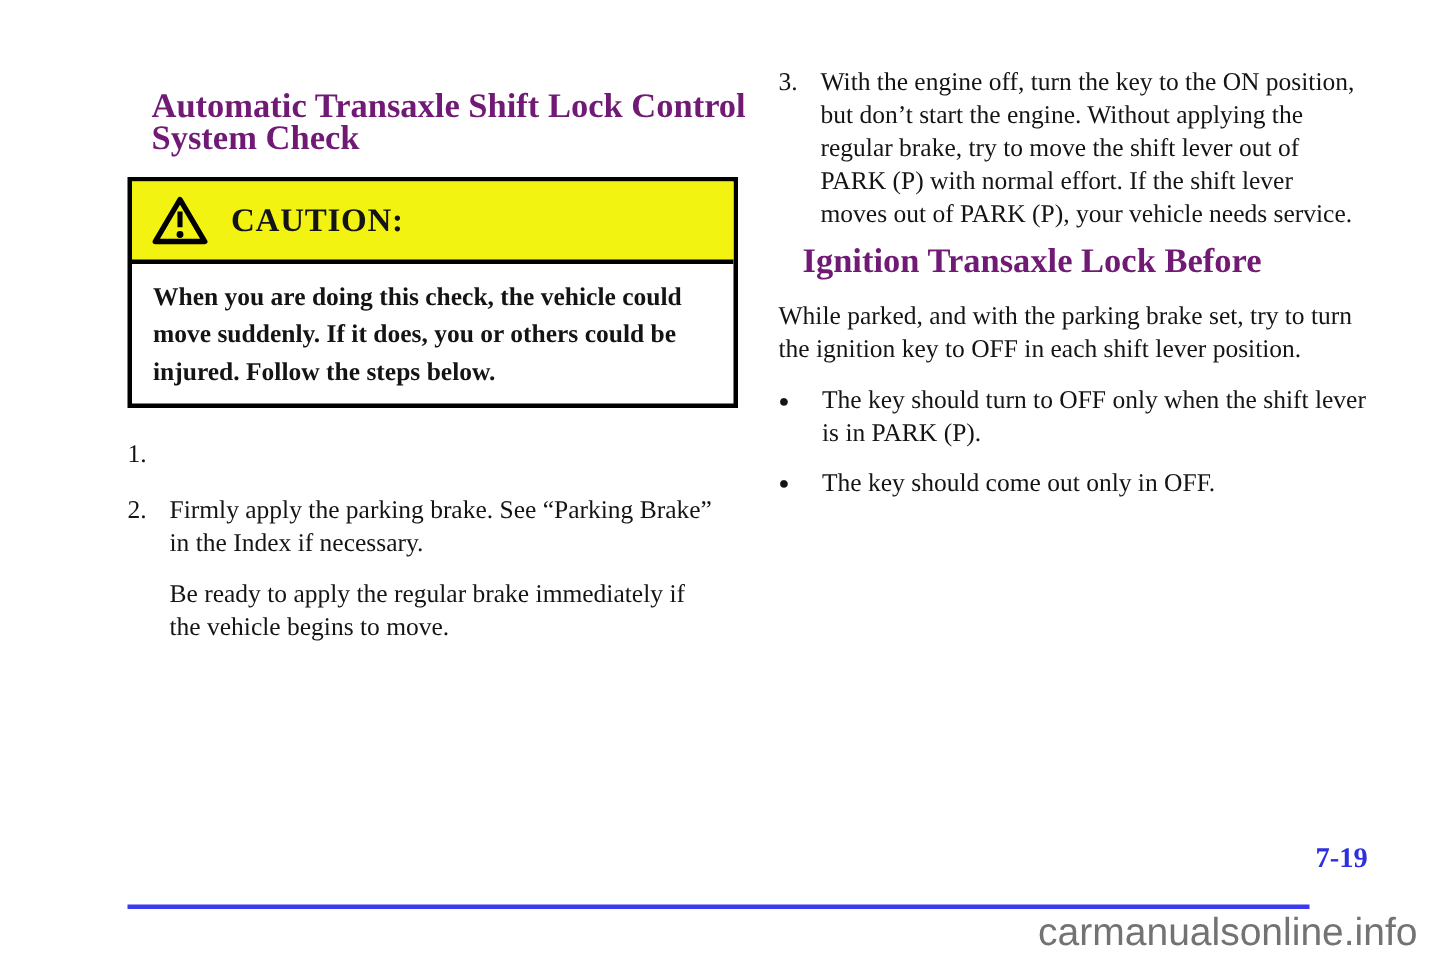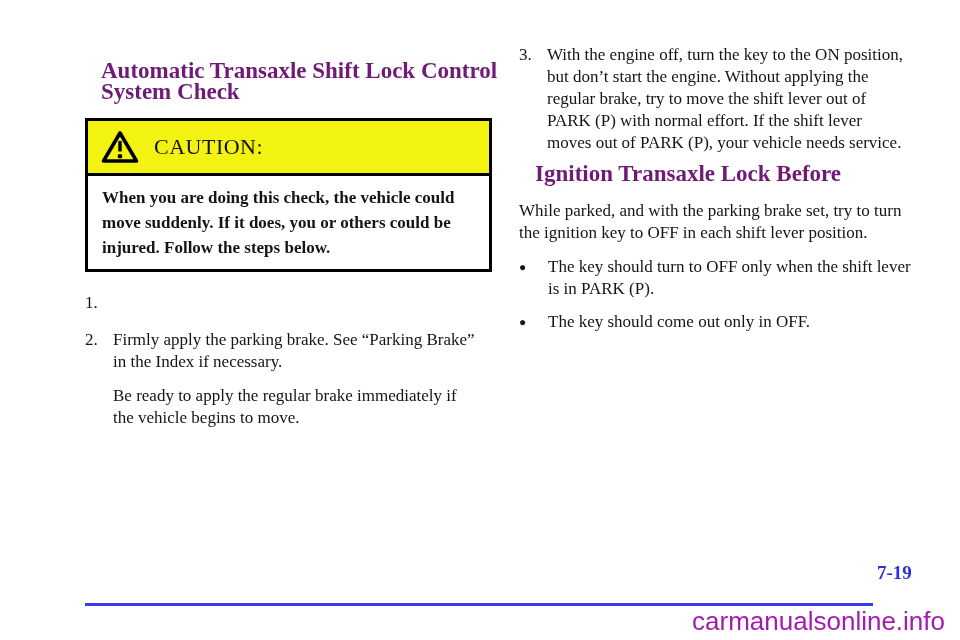--- a/index.html
+++ b/index.html
@@ -34,21 +34,21 @@
     background: #f3f312;
     border-bottom: 3px solid #000;
     height: 52px;
     display: flex;
     align-items: center;
     padding-left: 13px;
   }
   .warning-triangle { display: block; flex: none; }
   .caution-label {
     font-size: 22px;
-    font-weight: normal;
+    font-weight: bold;
     margin-left: 15px;
     letter-spacing: 0.5px;
   }
   .caution-body {
     font-weight: bold;
     font-size: 17px;
     line-height: 25px;
     white-space: pre;
     padding: 9px 20px 9px 14px;
   }
@@ -86,21 +86,21 @@
     position: absolute;
     left: 877px; top: 562px;
     color: #2f2fe0;
     font-weight: bold;
     font-size: 19px;
     line-height: 22px;
   }
   .watermark {
     position: absolute;
     right: 15px; top: 606px;
-    color: #a21caf;
+    color: #737373;
     font-family: "Liberation Sans", sans-serif;
     font-size: 26px;
     line-height: 30px;
   }
 </style>
 </head>
 <body>
 
 <div class="col col-left">
 

